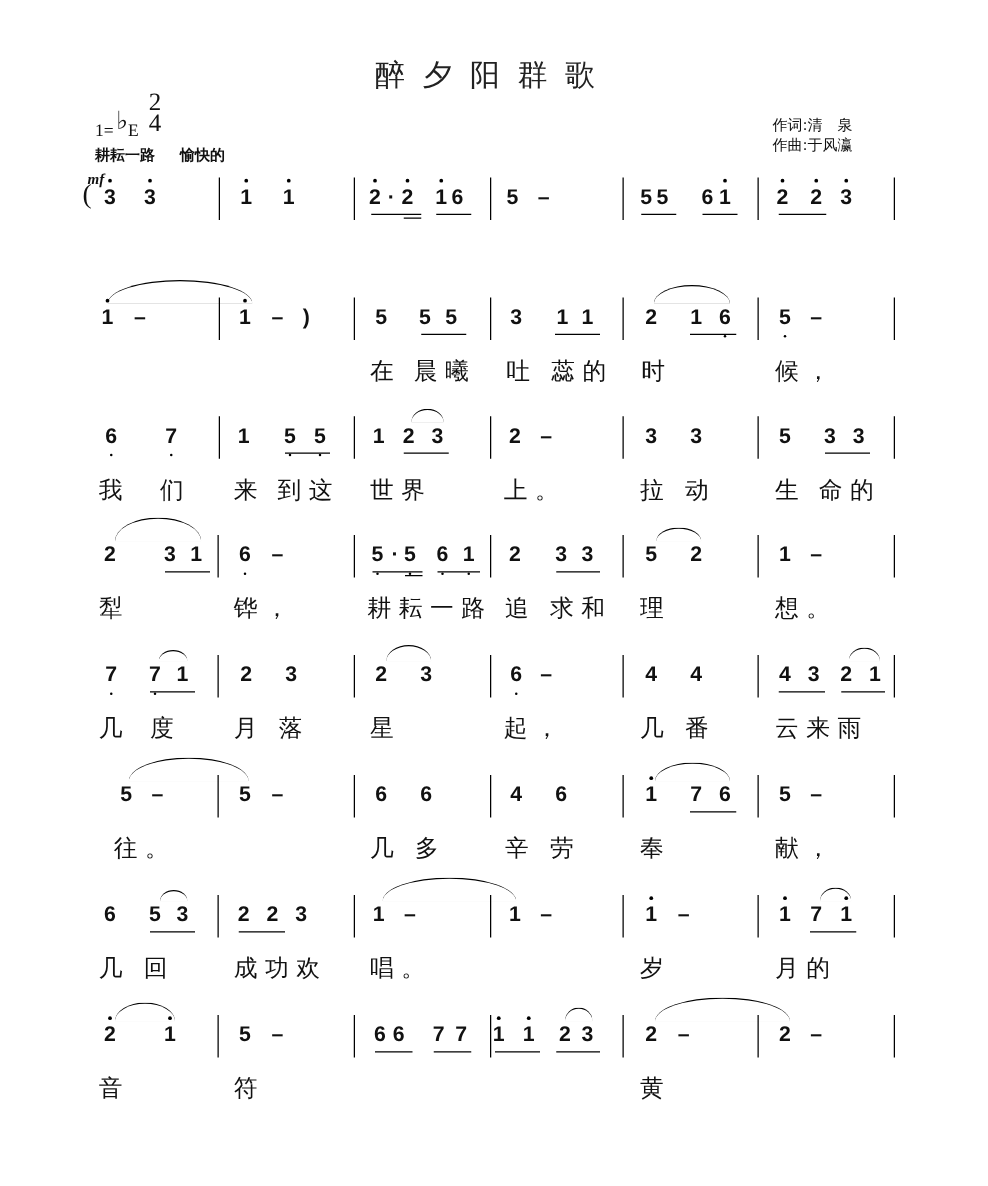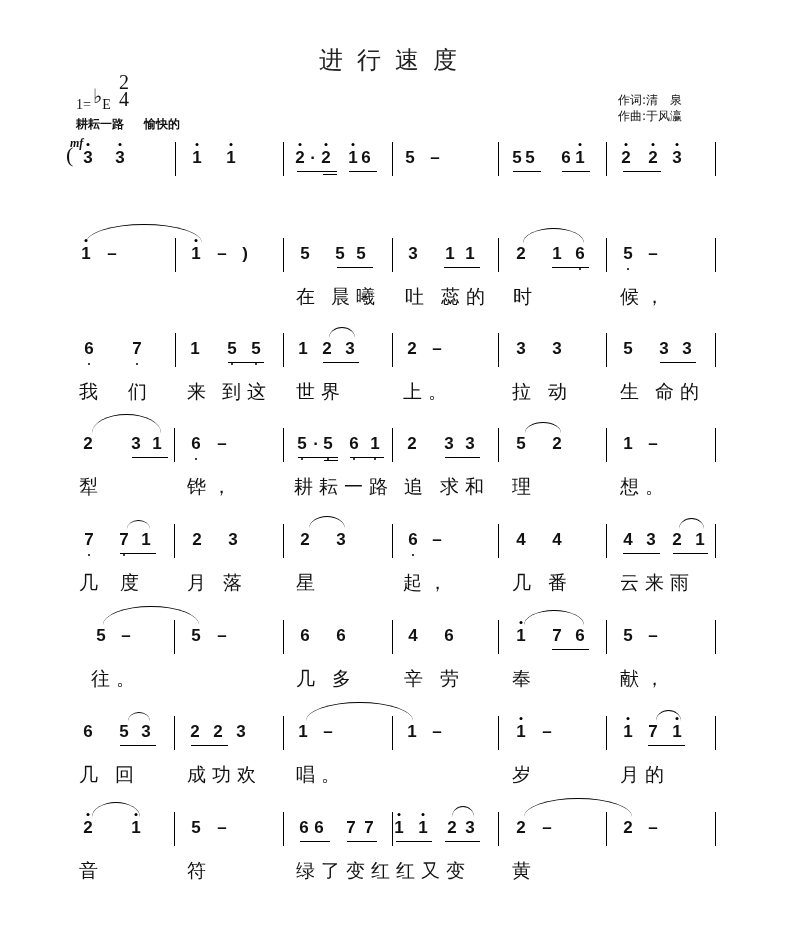--- a/index.html
+++ b/index.html
@@ -21,21 +21,21 @@
   .note .d-up { position:absolute; left:50%; top:-5px; width:3px; height:3px; background:#000; border-radius:50%; transform:translateX(-50%); }
   .note .d-dn { position:absolute; left:50%; bottom:-6px; width:2px; height:2px; background:#000; border-radius:50%; transform:translateX(-50%); }
   .ul { position:absolute; height:1px; background:#000; top:29px; }
   .ul2 { position:absolute; height:1px; background:#000; top:32px; }
   .slur { position:absolute; border-top:1.5px solid #000; border-radius:50% 50% 0 0 / 100% 100% 0 0; height:14px; top:-10px; }
   .lyric { position:absolute; top:46px; font-size:19px; font-family:"DejaVu Sans", sans-serif; letter-spacing:6px; white-space:nowrap; }
 </style>
 </head>
 <body>
 
-<div class="title">进行速度</div>
+<div class="title">醉夕阳群歌</div>
 
 <div class="key">
   <span>1=</span><span class="flat">♭</span><span>E</span>
 </div>
 <div class="timesig">
   <div>2</div>
   <div>4</div>
 </div>
 <div class="tempo">
   <span>耕耘一路</span><span>愉快的</span>
@@ -320,16 +320,15 @@
       <div class="note" style="left: 647px; width: 12px;">–</div>
       <div class="ul" style="left: 300px; width: 30px;"></div>
       <div class="ul" style="left: 347px; width: 30px;"></div>
       <div class="ul" style="left: 396px; width: 36px;"></div>
       <div class="ul" style="left: 445px; width: 35px;"></div>
       <div class="slur" style="left: 92px; width: 48px; height: 14px; top: -10px;"></div>
       <div class="slur" style="left: 452px; width: 22px; height: 10px; top: -6px;"></div>
       <div class="slur" style="left: 524px; width: 108px; height: 18px; top: -14px;"></div>
       <div class="lyric" style="left: 79px;">音</div>
       <div class="lyric" style="left: 187px;">符</div>
-      <div class="lyric" style="left: 296px;">绿了变红红又变</div>
       <div class="lyric" style="left: 512px;">黄</div>
     </div>
   </div>
 
 </body></html>

